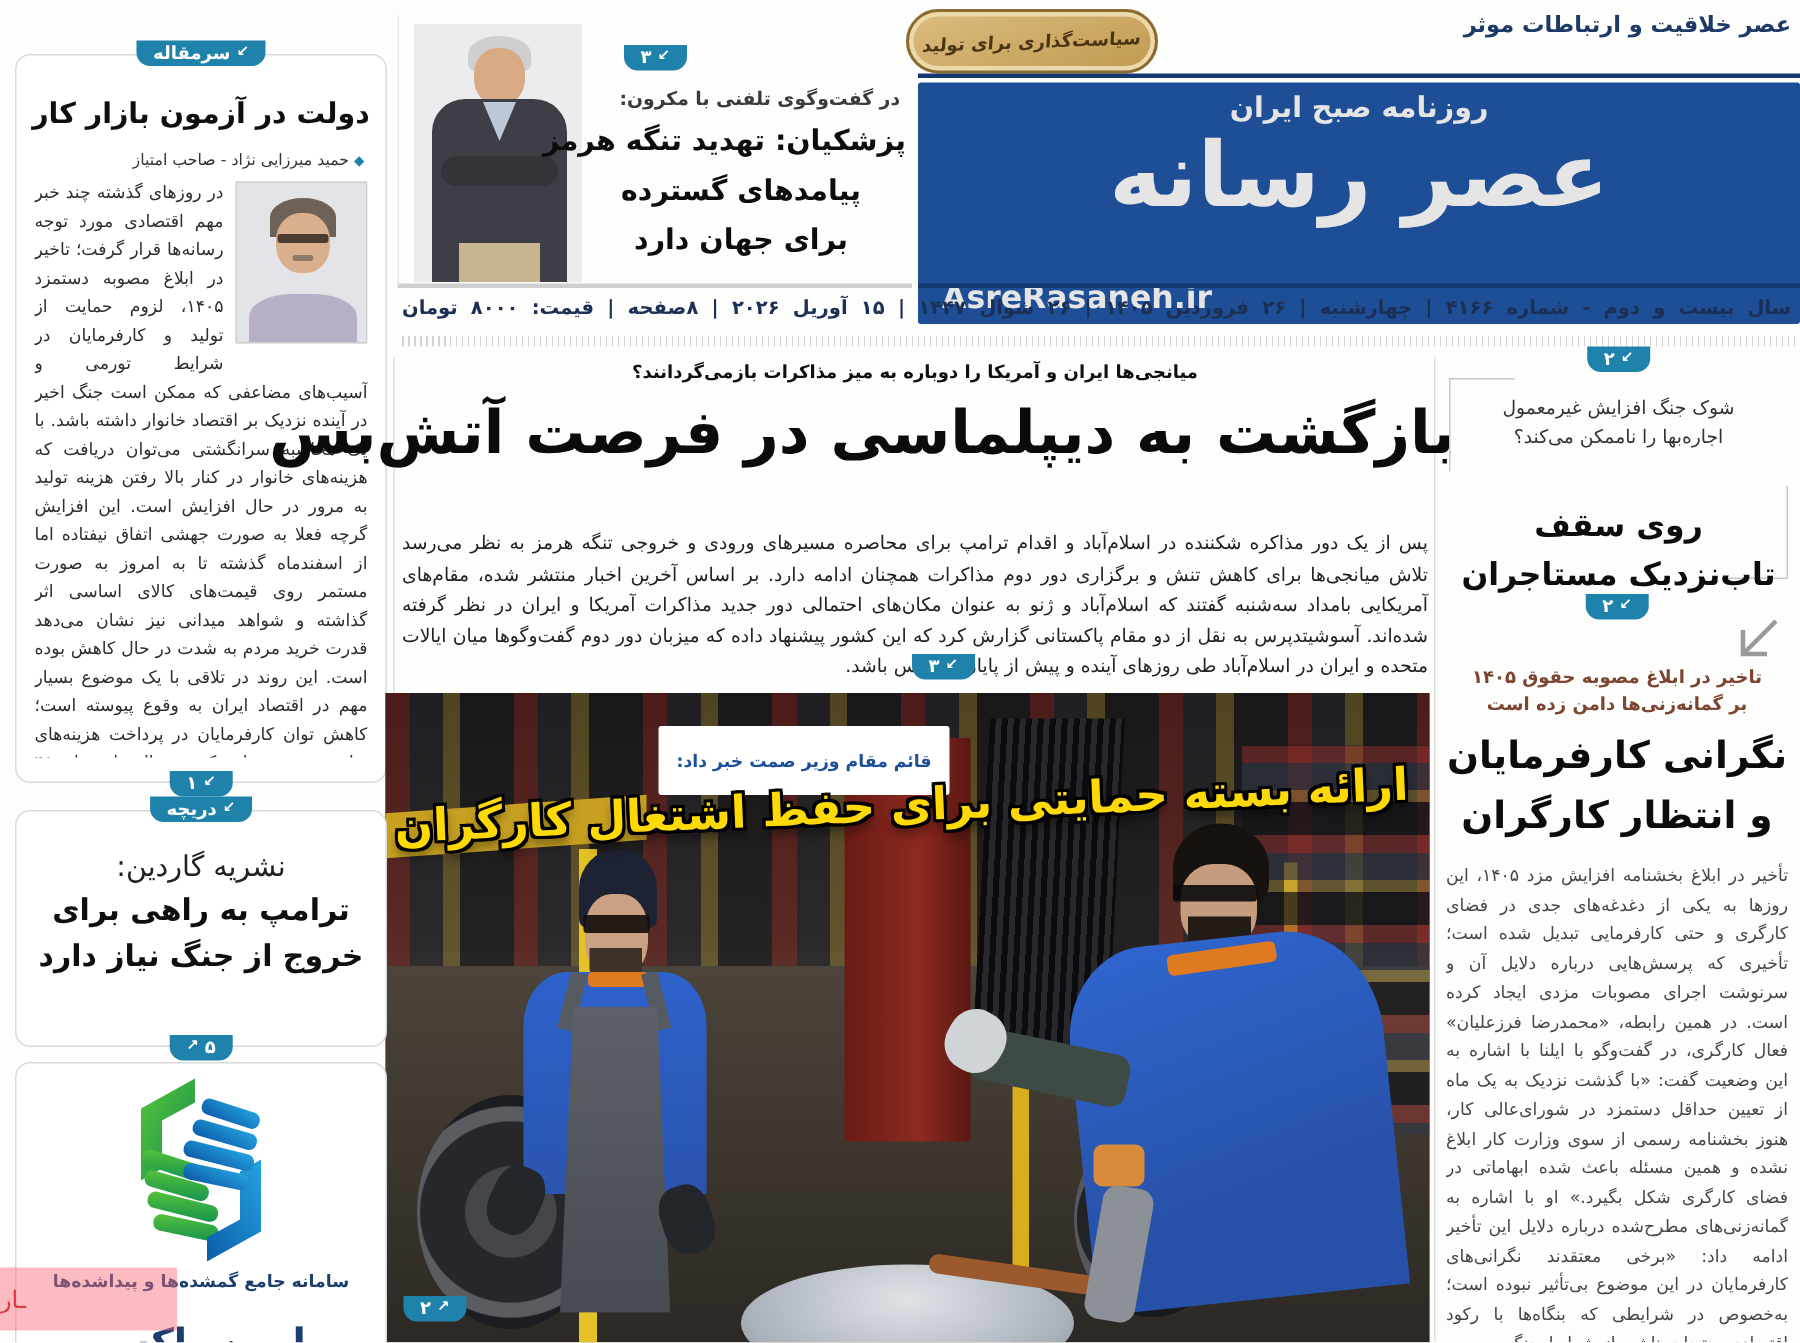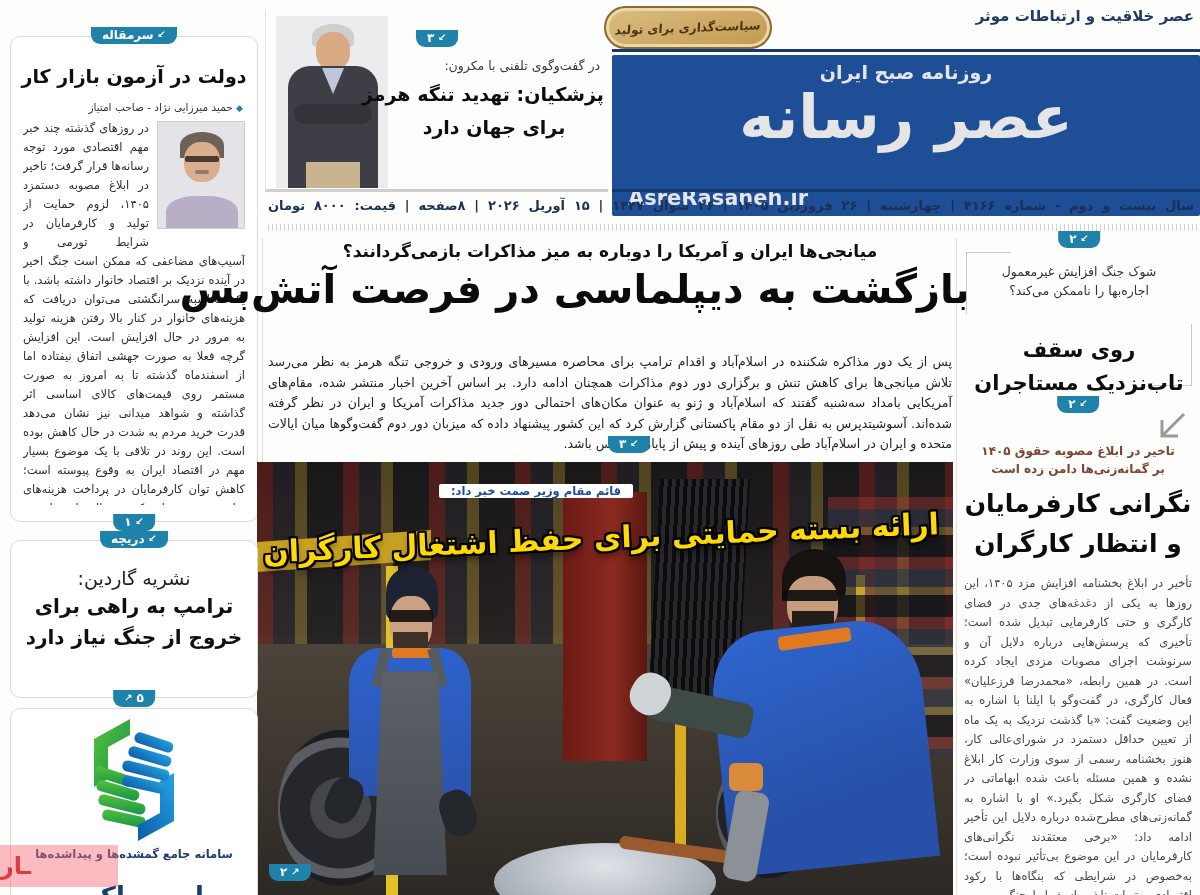--- a/index.html
+++ b/index.html
@@ -72,37 +72,37 @@
 
   #ad-card { left:10px; top:708px; width:248px; height:215px; }
   .ad-logo { position:absolute; top:4px; left:50%; transform:translateX(-50%); }
   .ad-tagline { position:absolute; top:138px; width:100%; text-align:center; font-size:11.5px; font-weight:bold; color:#1b3e6f; }
   .ad-name { position:absolute; top:172px; width:100%; text-align:center; font-size:26px; font-weight:bold; color:#1b3e6f; }
   .ad-site { position:absolute; top:184px; width:100%; text-align:center; font-size:15px; font-weight:bold; color:#1b3e6f; direction:ltr; }
   .watermark {
     left:0; top:845px; width:118px; height:42px; background:rgba(247,104,118,.45);
     display:flex; align-items:center; justify-content:flex-start; direction:ltr; overflow:hidden;
   }
-  .watermark span { color:rgba(216,28,40,.8); font-size:24px; font-weight:bold; letter-spacing:2px; }
+  .watermark span { color:rgba(216,28,40,.8); font-size:16px; font-weight:normal; letter-spacing:2px; }
 
   
   #pez-card { left:265px; top:10px; width:343px; height:182px; border-bottom:3px solid #cfcfcf; border-left:1px solid #e4e4e4; }
   .pez-photo { position:absolute; left:10px; top:6px; width:112px; height:172px; background:#ececee; overflow:hidden; }
   .pez-photo .hair { position:absolute; top:8px; left:36px; width:42px; height:24px; border-radius:50% 50% 20% 20%; background:#cfcfcf; }
   .pez-photo .face { position:absolute; top:16px; left:40px; width:34px; height:38px; border-radius:45%; background:#d8ab85; }
   .pez-photo .jacket { position:absolute; top:50px; left:12px; width:90px; height:130px; border-radius:22px 22px 0 0; background:#3e3f46; }
   .pez-photo .shirt { position:absolute; top:52px; left:46px; width:22px; height:26px; background:#bcc8d8; clip-path:polygon(0 0,100% 0,50% 100%); }
   .pez-photo .arms { position:absolute; top:88px; left:18px; width:78px; height:20px; border-radius:10px; background:#33343a; }
   .pez-photo .pants { position:absolute; bottom:0; left:30px; width:54px; height:26px; background:#c8b590; }
   .pez-badge { position:absolute; left:150px; top:20px; }
-  .pez-kicker { position:absolute; right:8px; top:48px; width:210px; text-align:right; font-size:12.5px; font-weight:normal; color:#3a3a3a; }
+  .pez-kicker { position:absolute; right:8px; top:48px; width:210px; text-align:right; font-size:12.5px; font-weight:bold; color:#3a3a3a; }
   .pez-headline { position:absolute; left:118px; top:68px; width:220px; text-align:center; font-size:19px; font-weight:bold; color:#0d0d0d; line-height:33px; white-space:nowrap; }
 
   
-  .main-kicker { left:268px; top:241px; width:684px; text-align:center; font-size:17px; font-weight:bold; color:#101010; }
+  .main-kicker { left:268px; top:241px; width:684px; text-align:center; font-size:12px; font-weight:bold; color:#101010; }
   .main-headline { left:250px; top:266px; width:720px; text-align:center; font-size:40px; font-weight:bold; color:#0b0b0b; white-space:nowrap; }
   .main-lead { left:268px; top:352px; width:684px; font-size:12.5px; line-height:20.5px; text-align:justify; color:#222; }
   .main-badge { left:50%; top:436px; transform:translateX(8px); }
 
   
   .vdiv { width:1px; background:#e0e0e0; top:238px; height:657px; }
 
   
   #photo { left:257px; top:462px; width:696px; height:433px; background:#38322b; overflow:hidden; }
   #photo .layer { position:absolute; }
@@ -145,21 +145,21 @@
   .wk2 .beard2 { position:absolute; top:18%; left:34%; width:17%; height:7%; border-radius:0 0 40% 40%; background:#241c16; }
   .wk2 .shirt { position:absolute; top:22%; left:4%; width:86%; height:70%; border-radius:26% 30% 0 0; background:linear-gradient(165deg,#2f66d0,#2751a8 70%); transform:rotate(-6deg); }
   .wk2 .trim { position:absolute; top:24%; left:28%; width:30%; height:4%; background:#e07a20; border-radius:4px; transform:rotate(-8deg); }
   .wk2 .armL { position:absolute; top:42%; left:-26%; width:44%; height:10%; border-radius:10px; background:#3e4a44; transform:rotate(12deg); }
   .wk2 .gloveWhite { position:absolute; top:36%; left:-32%; width:16%; height:12%; border-radius:45%; background:#cfd4d6; transform:rotate(30deg); }
   .wk2 .armR { position:absolute; top:70%; left:8%; width:14%; height:26%; border-radius:10px; background:#8b9196; transform:rotate(10deg); }
   .wk2 .cuff { position:absolute; top:62%; left:8%; width:14%; height:8%; background:#d98a3a; border-radius:6px; }
 
   .photo-caption {
     position:absolute; left:182px; top:22px; background:#fff; color:#1d4e9b;
-    font-size:11.5px; font-weight:bold; padding:0 12px; border-radius:2px;
+    font-size:11.5px; font-weight:bold; padding:16px 12px; border-radius:2px;
   }
   .photo-headline {
     position:absolute; left:2%; top:58px; width:96%; text-align:center;
     font-size:30px; font-weight:bold; color:#ffd905; white-space:nowrap;
     transform:rotate(-2.4deg);
     text-shadow:-2px 0 #000, 2px 0 #000, 0 -2px #000, 0 2px #000,
       -2px -2px #000, 2px 2px #000, -2px 2px #000, 2px -2px #000, 0 5px 7px rgba(0,0,0,.55);
   }
   .photo-badge { position:absolute; left:12px; bottom:14px; }
 
@@ -237,20 +237,21 @@
       <div class="arms"></div>
       <div class="pants"></div>
     </div>
     <span class="badge pez-badge">
       <span class="arr">↙</span>
       <span>۳</span>
     </span>
     <div class="pez-kicker">در گفت‌وگوی تلفنی با مکرون:</div>
     <div class="pez-headline">
       <div>پزشکیان: تهدید تنگه هرمز</div>
+      <div>پیامدهای گسترده</div>
       <div>برای جهان دارد</div>
     </div>
   </div>
 
   <div class="abs main-kicker">میانجی‌ها ایران و آمریکا را دوباره به میز مذاکرات بازمی‌گردانند؟</div>
   <div class="abs main-headline">بازگشت به دیپلماسی در فرصت آتش‌بس</div>
   <div class="abs main-lead">پس از یک دور مذاکره شکننده در اسلام‌آباد و اقدام ترامپ برای محاصره مسیرهای ورودی و خروجی تنگه هرمز به نظر می‌رسد تلاش میانجی‌ها برای کاهش تنش و برگزاری دور دوم مذاکرات همچنان ادامه دارد. بر اساس آخرین اخبار منتشر شده، مقام‌های آمریکایی بامداد سه‌شنبه گفتند که اسلام‌آباد و ژنو به عنوان مکان‌های احتمالی دور جدید مذاکرات آمریکا و ایران در نظر گرفته شده‌اند. آسوشیتدپرس به نقل از دو مقام پاکستانی گزارش کرد که این کشور پیشنهاد داده که میزبان دور دوم گفت‌وگوها میان ایالات متحده و ایران در اسلام‌آباد طی روزهای آینده و پیش از پایان آتش‌بس باشد.</div>
   <span class="abs badge main-badge">
     <span class="arr">↙</span>
     <span>۳</span>

